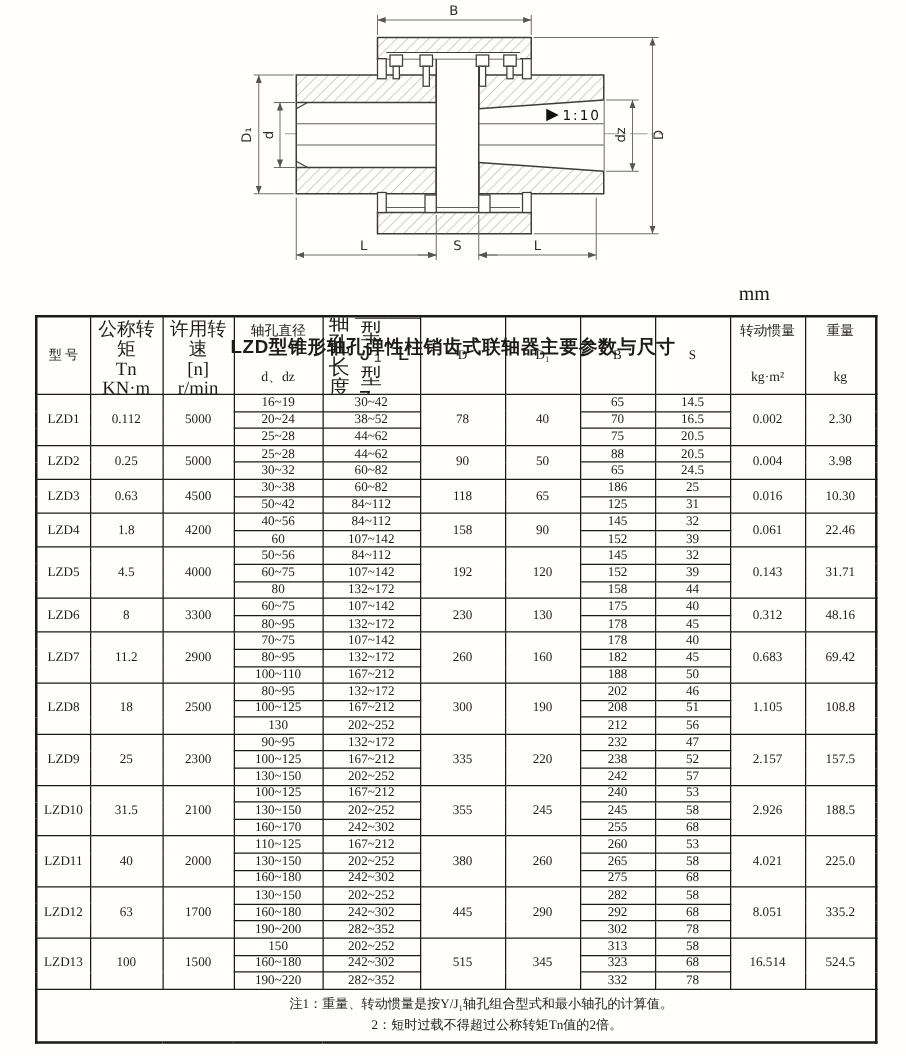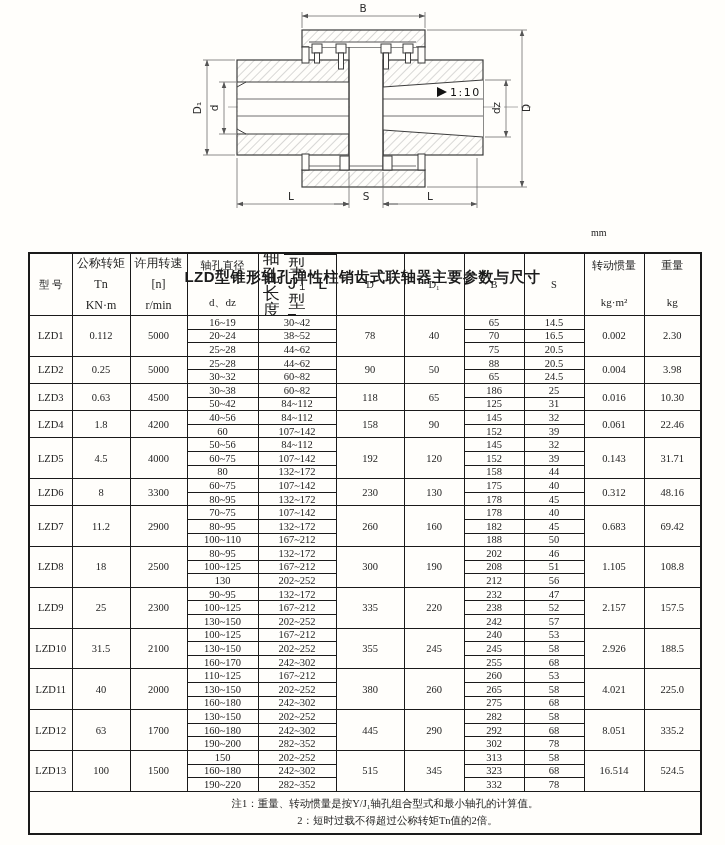--- a/index.html
+++ b/index.html
@@ -6,30 +6,30 @@
   body{background:#fffefb;font-family:"Liberation Serif","DejaVu Serif",serif;color:#1c1c1c;}
   .page{position:relative;width:725px;height:845px;background:#fffefb;overflow:hidden;}
 
   
   .drawing{position:absolute;left:0;top:0;width:725px;height:225px;}
 
   
   .title-row{position:absolute;left:0;top:226px;width:725px;height:22px;}
   .doc-title{position:absolute;left:0;top:0;width:725px;text-align:center;
     font-family:"Liberation Sans","DejaVu Sans",sans-serif;font-weight:600;font-size:15px;letter-spacing:.5px;margin-top:42px;}
-  .unit{position:absolute;left:591px;top:1px;font-size:10px;font-family:"Liberation Serif",serif;}
+  .unit{position:absolute;left:591px;top:1px;font-size:16px;font-family:"Liberation Serif",serif;}
 
   
   table.spec{position:absolute;left:28px;top:252px;width:672px;border-collapse:collapse;
     table-layout:fixed;border:2px solid #1a1a1a;}
   table.spec td{border:1px solid #1a1a1a;text-align:center;vertical-align:middle;
     font-size:10.5px;line-height:1.05;padding:0;overflow:hidden;}
   table.spec tr.sub{height:13.6px;}
   tr.headrow{height:61px;}
-  .h-stack{display:flex;flex-direction:column;justify-content:space-between;height:55px;padding:3px 0;font-size:12px;}
+  .h-stack{display:flex;flex-direction:column;justify-content:space-between;height:55px;padding:3px 0;font-size:15px;}
   .h-2{display:flex;flex-direction:column;justify-content:space-between;height:49px;padding:6px 0;font-size:11px;}
   .h-borelen{display:flex;flex-direction:row;height:61px;font-size:17px;}
   .h-borelen .seg{flex:1;display:flex;align-items:center;justify-content:center;}
   .h-borelen .seg + .seg{border-top:1px solid #1a1a1a;font-family:Liberation Mono, monospace;}
   td.notes-cell{text-align:left;font-size:11px;height:41px;}
   .note-line{padding-left:40px;line-height:1.65;}
   .note-line.second{padding-left:65px;}
 </style>
 </head>
 <body>

